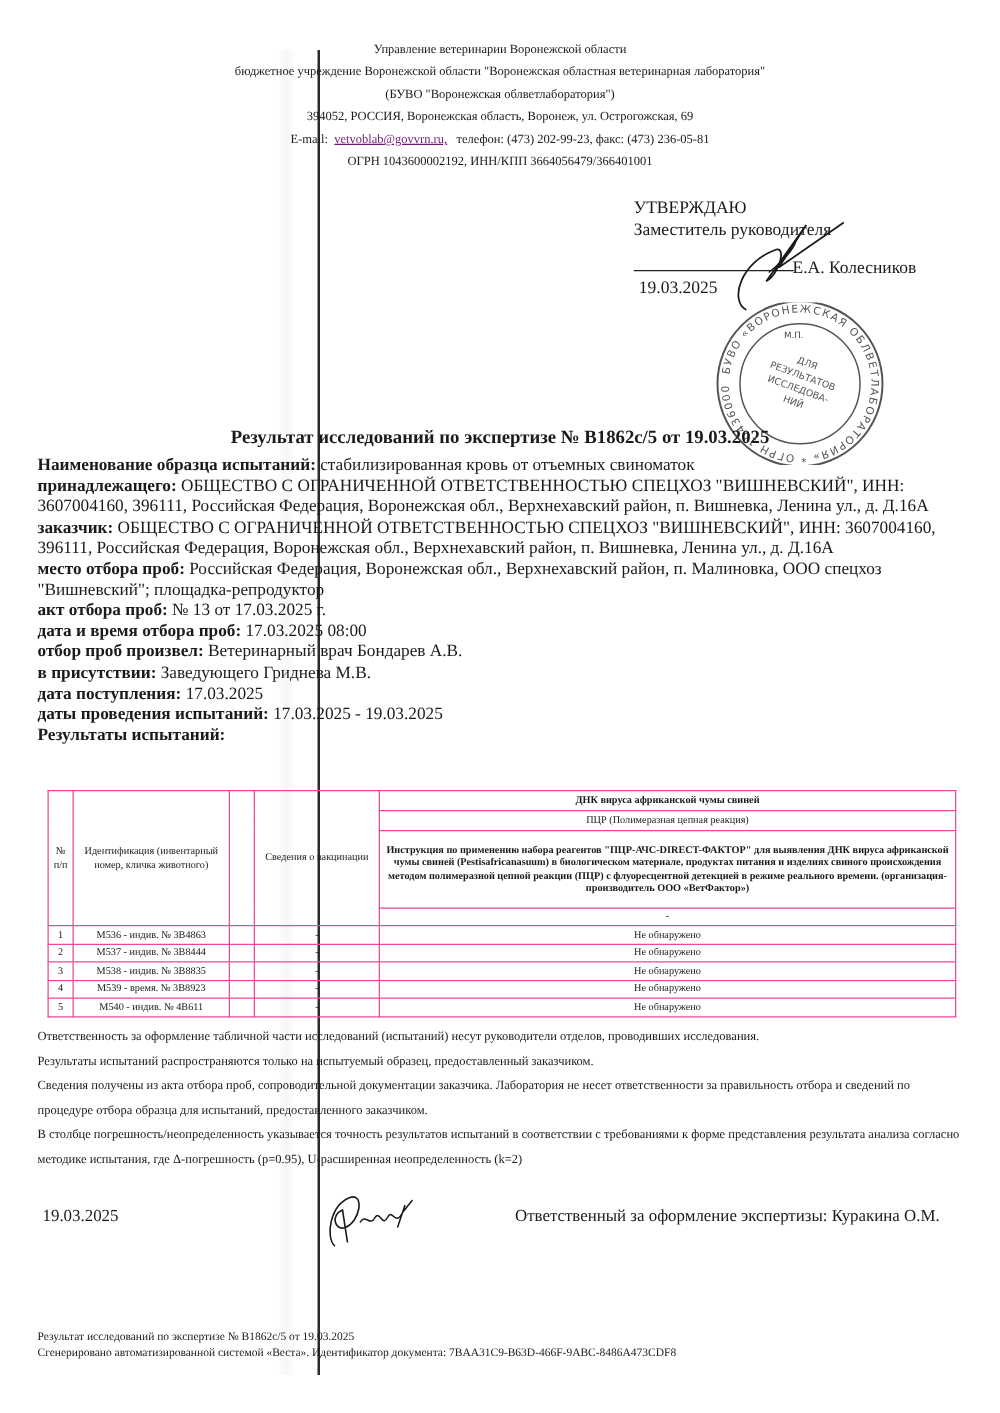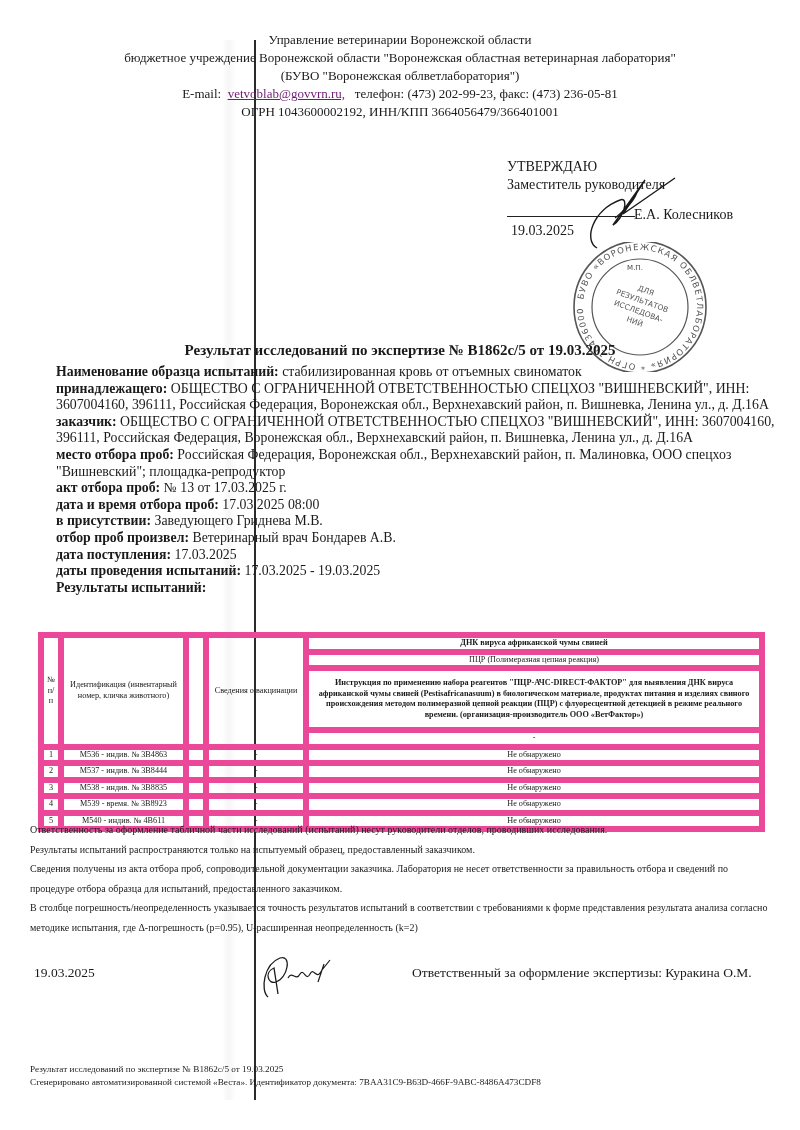--- a/index.html
+++ b/index.html
@@ -12,46 +12,46 @@
   }
   .page { position: absolute; left: 0; top: 0; width: 800px; height: 1130px; }
   .scan-line {
     position: absolute; left: 254px; top: 40px; width: 1.5px; height: 1060px;
     background: #2a2a2a;
   }
   .scan-shade {
     position: absolute; left: 222px; top: 40px; width: 14px; height: 1060px;
     background: linear-gradient(to right, rgba(0,0,0,0), rgba(0,0,0,0.035), rgba(0,0,0,0));
   }
-  .hdr { position: absolute; left: 0; width: 800px; text-align: center; font-size: 13px; line-height: 18px; }
+  .hdr { position: absolute; left: 0; width: 800px; text-align: center; font-size: 10px; line-height: 18px; }
   .hdr .line { display: block; white-space: nowrap; }
   .email-link { text-decoration: underline; color: #701a75; }
 
   .approve { position: absolute; left: 507px; top: 158px; font-size: 14px; line-height: 18px; }
   .approve .sig-line { position: absolute; left: 0; top: 58px; width: 128px; border-top: 1px solid #222; }
   .approve .name { position: absolute; left: 127px; top: 48px; white-space: nowrap; text-align: right; }
   .approve .date { position: absolute; left: 4px; top: 64px; }
   .signature1 { position: absolute; left: 575px; top: 170px; }
 
   .stamp { position: absolute; left: 555px; top: 242px; width: 170px; height: 130px; }
 
   .title { position: absolute; left: 0; top: 342px; width: 800px; text-align: center;
            font-weight: bold; font-size: 15px; }
 
-  .info { position: absolute; left: 30px; top: 364px; width: 745px; font-size: 13.8px; line-height: 16.6px; margin-left: 26px; }
+  .info { position: absolute; left: 30px; top: 364px; width: 745px; font-size: 13.8px; line-height: 16.6px; }
   .info .row { display: block; }
   .info b { font-weight: bold; }
 
   table.results {
     position: absolute; left: 38px; top: 632px; width: 727px;
     border-collapse: collapse; font-size: 8.2px; line-height: 10.5px;
     font-family: "Liberation Serif", "DejaVu Serif", serif;
   }
   table.results td, table.results th {
-    border: 6px solid #ec4899; text-align: center; vertical-align: middle; font-weight: normal;
+    border: 1px solid #ec4899; text-align: center; vertical-align: middle; font-weight: normal;
     padding: 0 3px;
   }
   table.results th.bold-h { font-weight: bold; }
   table.results .h-top { height: 16px; }
   table.results .h-method { height: 16px; }
   table.results .h-instr { height: 62px; }
   table.results .h-dash { height: 14px; }
   table.results tr.data td { height: 14.5px; }
   table.results .c-num { width: 20px; }
   table.results .c-id { width: 125px; margin-top: 44px; }
@@ -74,20 +74,21 @@
 
 <div class="page">
 
   <div class="scan-shade"></div>
   <div class="scan-line"></div>
 
   <div class="hdr" style="top:31px;">
     <span class="line">Управление ветеринарии Воронежской области</span>
     <span class="line">бюджетное учреждение Воронежской области "Воронежская областная ветеринарная лаборатория"</span>
     <span class="line">(БУВО "Воронежская облветлаборатория")</span>
+    <span class="line">394052, РОССИЯ, Воронежская область, Воронеж, ул. Острогожская, 69</span>
     <span class="line">
       <span>E-mail:</span>&nbsp;
       <span class="email-link">vetvoblab@govvrn.ru,</span>&nbsp;&nbsp;
       <span>телефон: (473) 202-99-23, факс: (473) 236-05-81</span>
     </span>
     <span class="line">ОГРН 1043600002192, ИНН/КПП 3664056479/366401001</span>
   </div>
 
   <div class="approve">
     <div>УТВЕРЖДАЮ</div>
@@ -121,22 +122,22 @@
 
   <div class="title">Результат исследований по экспертизе № B1862с/5 от 19.03.2025</div>
 
   <div class="info">
     <span class="row"><b>Наименование образца испытаний:</b><span> стабилизированная кровь от отъемных свиноматок</span></span>
     <span class="row"><b>принадлежащего:</b><span> ОБЩЕСТВО С ОГРАНИЧЕННОЙ ОТВЕТСТВЕННОСТЬЮ СПЕЦХОЗ "ВИШНЕВСКИЙ", ИНН: 3607004160, 396111, Российская Федерация, Воронежская обл., Верхнехавский район, п. Вишневка, Ленина ул., д. Д.16А</span></span>
     <span class="row"><b>заказчик:</b><span> ОБЩЕСТВО С ОГРАНИЧЕННОЙ ОТВЕТСТВЕННОСТЬЮ СПЕЦХОЗ "ВИШНЕВСКИЙ", ИНН: 3607004160, 396111, Российская Федерация, Воронежская обл., Верхнехавский район, п. Вишневка, Ленина ул., д. Д.16А</span></span>
     <span class="row"><b>место отбора проб:</b><span> Российская Федерация, Воронежская обл., Верхнехавский район, п. Малиновка, ООО спецхоз "Вишневский"; площадка-репродуктор</span></span>
     <span class="row"><b>акт отбора проб:</b><span> № 13 от 17.03.2025 г.</span></span>
     <span class="row"><b>дата и время отбора проб:</b><span> 17.03.2025 08:00</span></span>
+    <span class="row"><b>отбор проб произвел:</b><span> Ветеринарный врач Бондарев А.В.</span></span>
     <span class="row"><b>в присутствии:</b><span> Заведующего Гриднева М.В.</span></span>
-    <span class="row"><b>отбор проб произвел:</b><span> Ветеринарный врач Бондарев А.В.</span></span>
     <span class="row"><b>дата поступления:</b><span> 17.03.2025</span></span>
     <span class="row"><b>даты проведения испытаний:</b><span> 17.03.2025 - 19.03.2025</span></span>
     <span class="row"><b>Результаты испытаний:</b></span>
   </div>
 
   <table class="results">
     <thead>
       <tr>
         <th class="c-num" rowspan="5">№ п/п</th>
         <th class="c-id" rowspan="5">Идентификация (инвентарный номер, кличка животного)</th>

